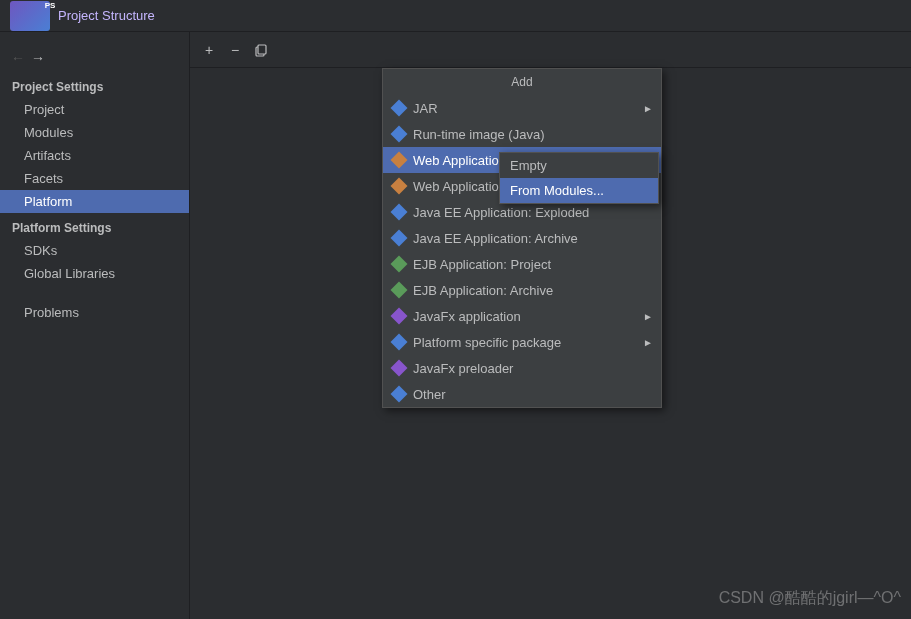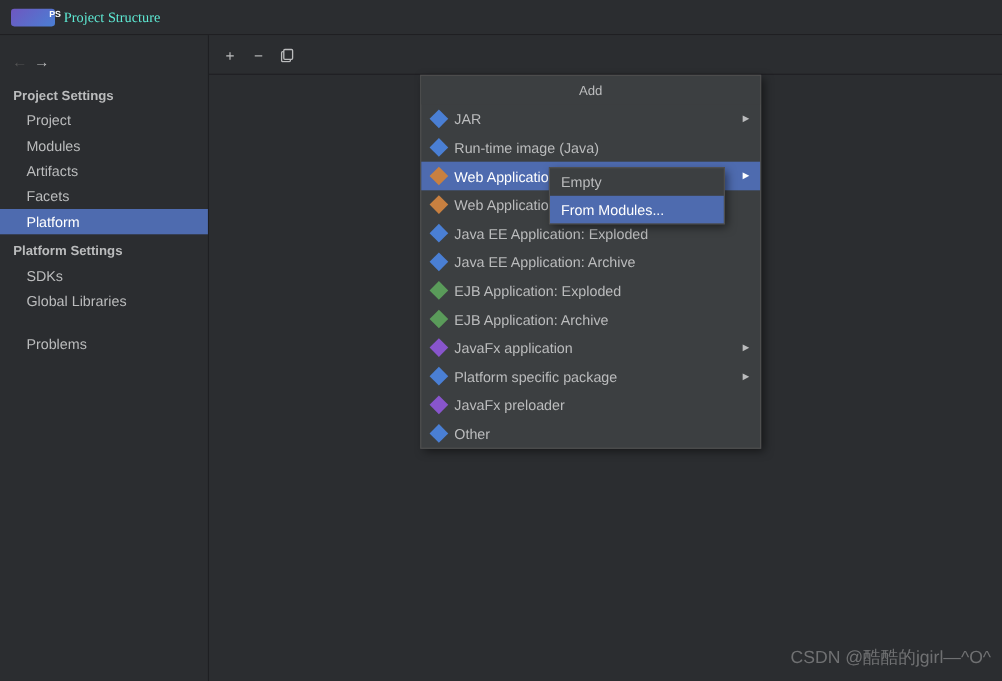--- a/index.html
+++ b/index.html
@@ -18,36 +18,35 @@
     .title-bar {
       height: 32px;
       background: #2b2d30;
       display: flex;
       align-items: center;
       padding: 0 10px;
       border-bottom: 1px solid #1e1f22;
     }
     .title-bar-icon {
       width: 16px;
-      height: 16px;
+      height: 30px;
       margin-right: 8px;
       background: linear-gradient(135deg, #6e57c0, #4a7fd4);
       border-radius: 3px;
       display: flex;
       align-items: flex-start;
       justify-content: center;
       color: white;
       font-size: 9px;
       font-weight: bold;
       padding-left: 40px;
     }
     .title-bar-text {
-      color: #5eead4;
-      font-size: 13px;
-      font-family: Liberation Serif, serif;
+      color: #c4b5fd;
+      font-size: 13px;
     }
 
     
     .main-container {
       display: flex;
       height: calc(100% - 32px);
     }
 
     
     .sidebar {
@@ -126,21 +125,21 @@
       font-size: 14px;
       background: transparent;
       border: none;
     }
 
     
     .dropdown-menu {
       position: absolute;
       top: 36px;
       left: 192px;
-      width: 310px;
+      width: 280px;
       background: #3c3f41;
       border: 1px solid #515151;
       box-shadow: 3px 3px 8px rgba(0,0,0,0.5);
       z-index: 100;
     }
 
     .dropdown-header {
       text-align: center;
       padding: 6px 0;
       color: #bbbcbd;
@@ -321,21 +320,21 @@
         <span class="menu-item-icon">
           <span style="display:inline-block;width:12px;height:12px;background:#4a7fd4;transform:rotate(45deg);"></span>
         </span>
         <span>Java EE Application: Archive</span>
       </div>
 
       <div class="menu-item">
         <span class="menu-item-icon">
           <span style="display:inline-block;width:12px;height:12px;background:#5a9b5a;transform:rotate(45deg);"></span>
         </span>
-        <span>EJB Application: Exploded</span>
+        <span>EJB Application: Project</span>
       </div>
 
       <div class="menu-item">
         <span class="menu-item-icon">
           <span style="display:inline-block;width:12px;height:12px;background:#5a9b5a;transform:rotate(45deg);"></span>
         </span>
         <span>EJB Application: Archive</span>
       </div>
 
       <div class="menu-item">

